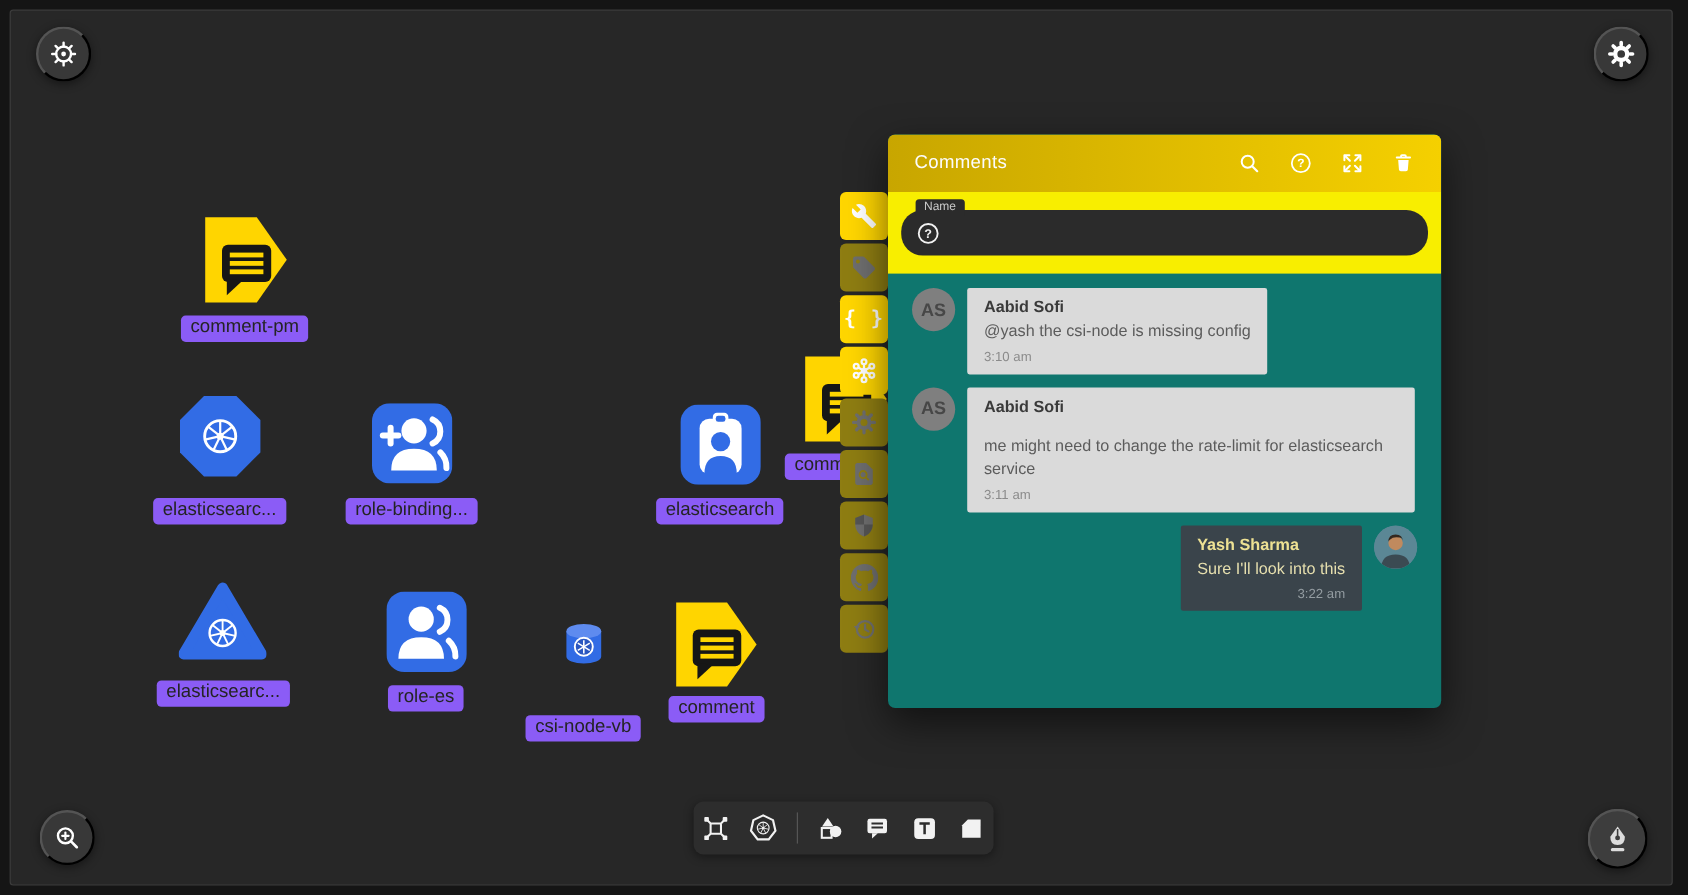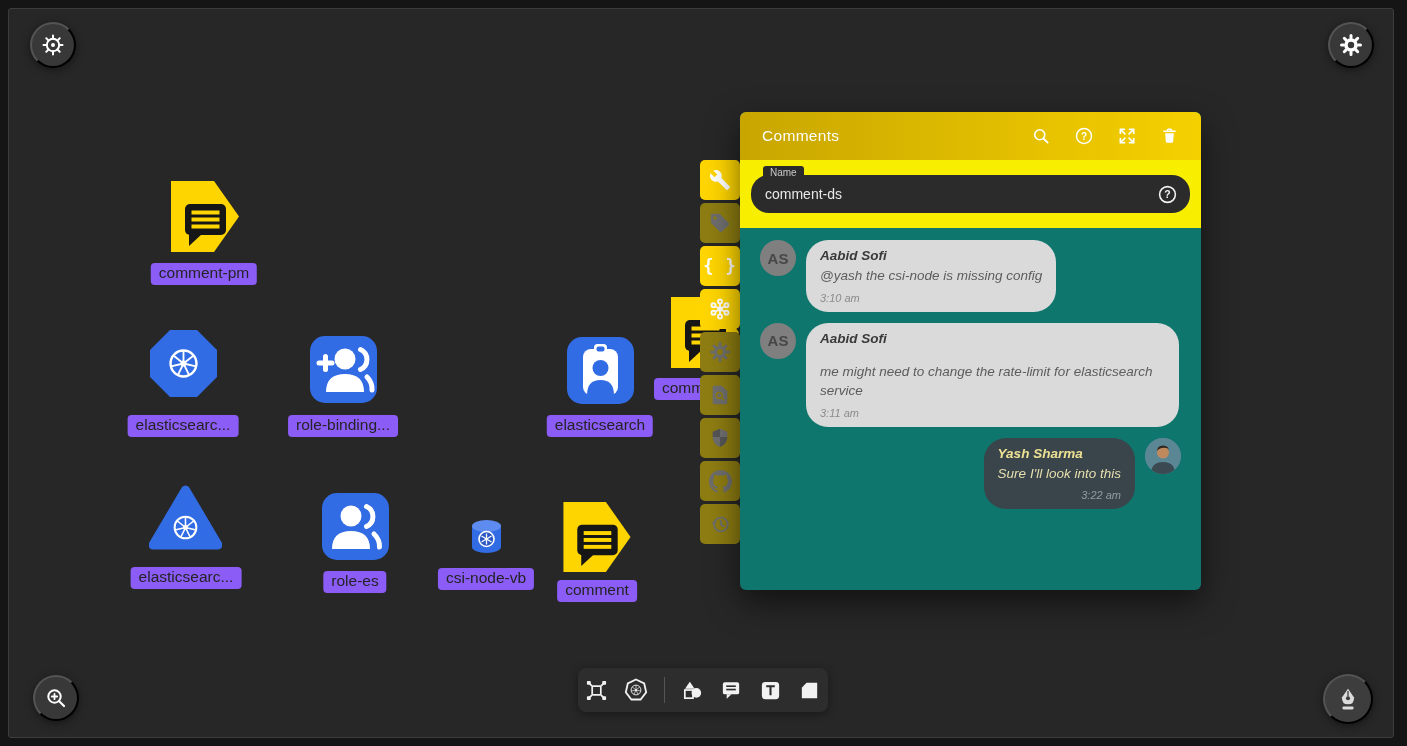--- a/index.html
+++ b/index.html
@@ -32,21 +32,21 @@
   .name-section{flex:0 0 68px;background:#F8EE00;padding:15px 11px 11px;box-sizing:border-box;}
   .name-input{position:relative;height:38px;background:#2b2b2b;border-radius:18px;display:flex;align-items:center;padding:0 12px;}
   .name-chip{position:absolute;top:-9px;left:12px;background:#2b2b2b;color:#c9c9c9;font-size:10px;padding:1px 7px 2px;border-radius:3px 3px 0 0;}
   .name-input input{flex:1;background:transparent;border:none;outline:none;color:#e8e8e8;font-size:14px;font-family:inherit;}
   .name-help{color:#f2f2f2;display:flex;align-items:center;background:none;border:none;padding:0;cursor:pointer;}
 
   .messages{flex:1;padding:12px 20px 0;display:flex;flex-direction:column;gap:11px;overflow:hidden;}
   .msg{display:flex;gap:10px;align-items:flex-start;}
   .avatar{width:36px;height:36px;border-radius:50%;background:#7f7f7f;color:#474747;display:flex;align-items:center;justify-content:center;font-size:15px;font-weight:bold;flex:0 0 36px;overflow:hidden;}
   .avatar.photo{background:#5B8795;padding:0;}
-  .bubble{background:#DADADA;border-radius:22px;padding:8px 14px 8px;max-width:345px;font-style:italic;}
+  .bubble{background:#DADADA;border-radius:2px;padding:8px 14px 8px;max-width:345px;}
   .bubble .author{font-weight:bold;color:#3a3a3a;font-size:13.5px;}
   .bubble .text{color:#5c5c5c;font-size:13.5px;margin-top:3px;line-height:1.45;}
   .bubble .time{color:#8b8b8b;font-size:11px;margin-top:6px;}
   .msg.gap-text .text{margin-top:16px;}
   .msg.own{justify-content:flex-end;}
   .msg.own .bubble{background:#3A444B;}
   .msg.own .author{color:#EDE193;}
   .msg.own .text{color:#E6DFAE;}
   .msg.own .time{color:#939CA1;text-align:right;}
 
@@ -176,21 +176,21 @@
       <path d="M2,7 V28 a14.5,6 0 0 0 29,0 V7 Z" fill="#326CE5"></path>
       <ellipse cx="16.5" cy="7" rx="14.5" ry="6" fill="#5E8BEF"></ellipse>
       <circle cx="16.5" cy="20" r="7.5" fill="#2B57C0" stroke="#fff" stroke-width="1.6"></circle>
       <g stroke="#fff" stroke-width="1.3">
         <line x1="16.5" y1="14.5" x2="16.5" y2="25.5"></line>
           <line x1="11.5" y1="17" x2="21.5" y2="23"></line>
           <line x1="21.5" y1="17" x2="11.5" y2="23"></line>
       </g>
     </svg>
   </div>
-  <div class="node-label" style="left:486px;top:568px">csi-node-vb</div>
+  <div class="node-label" style="left:486px;top:596px">csi-node-vb</div>
 
   <div class="node" style="left:562px;top:501px">
     <svg width="70" height="72" viewBox="0 0 70 73">
         <use href="#sym-comment"></use>
       </svg>
   </div>
   <div class="node-label" style="left:597px;top:580px">comment</div>
 
   <div class="vtoolbar">
     <button class="vtool on">
@@ -294,21 +294,20 @@
             <path d="M9.5,6 V4.5 a1,1 0 0 1 1,-1 h3 a1,1 0 0 1 1,1 V6" stroke="currentColor" stroke-width="2" fill="none"></path>
             <path d="M6.5,8.5 h11 l-0.8,10 a2,2 0 0 1 -2,1.9 h-5.4 a2,2 0 0 1 -2,-1.9 Z" fill="currentColor"></path>
           </svg>
         </button>
       </div>
     </div>
 
     <div class="name-section">
       <div class="name-input">
         <span class="name-chip">Name</span>
-        <input type="text" value="comment-ds" style="">
         <button class="name-help">
           <svg width="21" height="21" viewBox="0 0 24 24">
             <circle cx="12" cy="12" r="9" fill="none" stroke="currentColor" stroke-width="1.8"></circle>
             <text x="12" y="16.2" text-anchor="middle" font-size="12" font-weight="bold" fill="currentColor" font-family="Liberation Sans, sans-serif">?</text>
           </svg>
         </button>
       </div>
     </div>
 
     <div class="messages">

